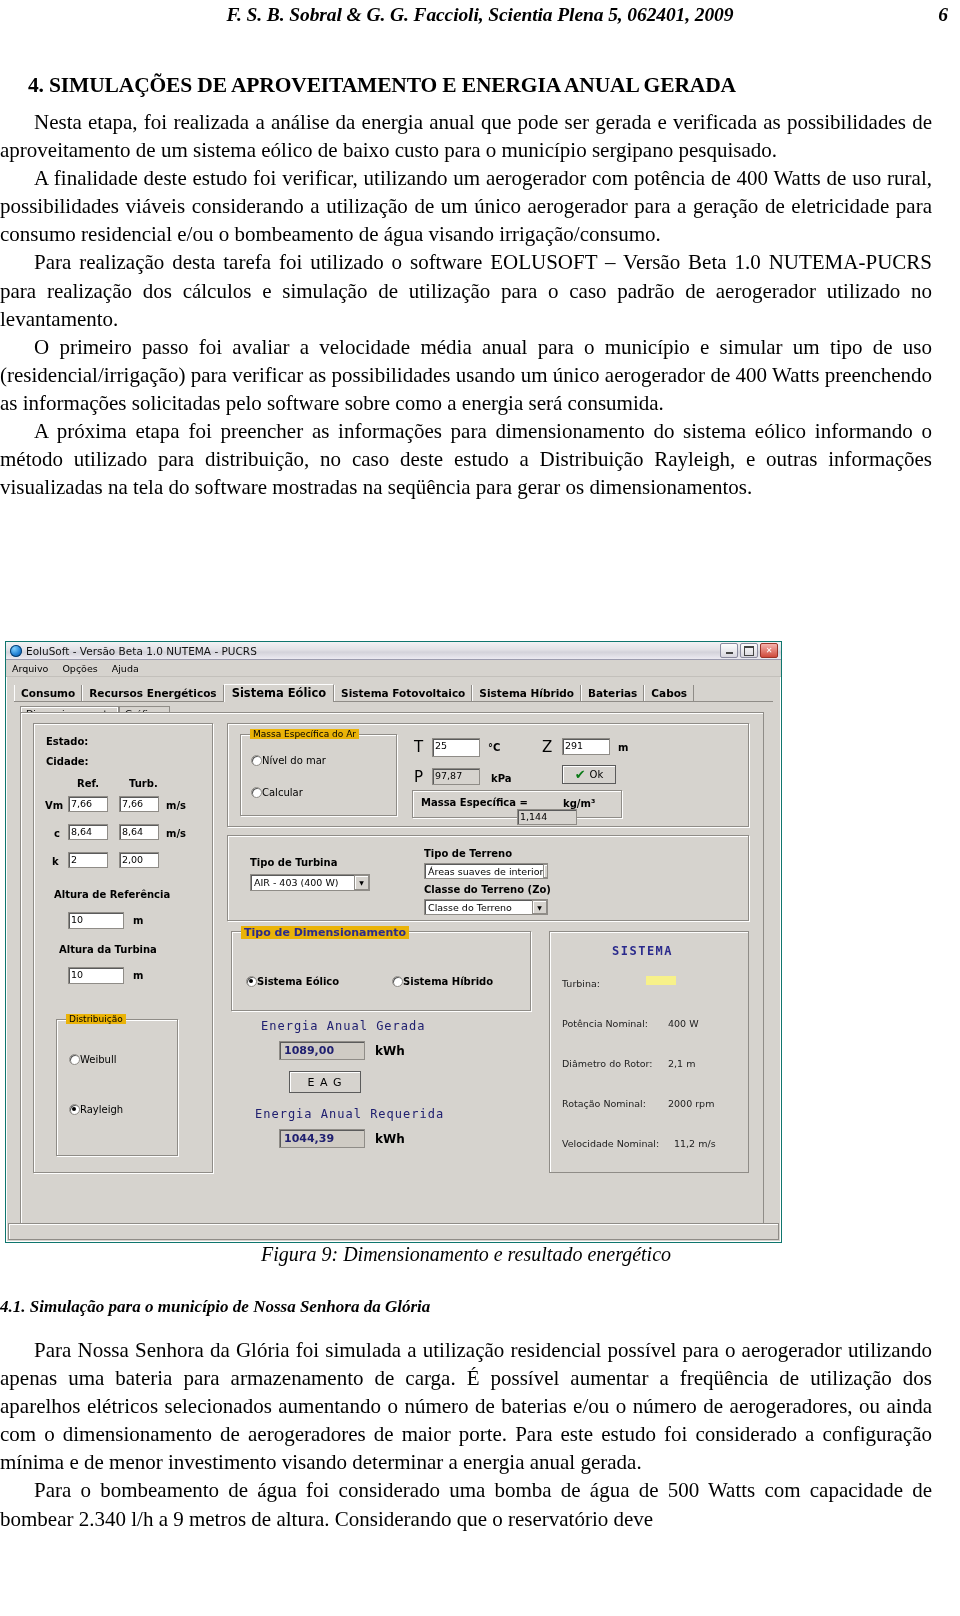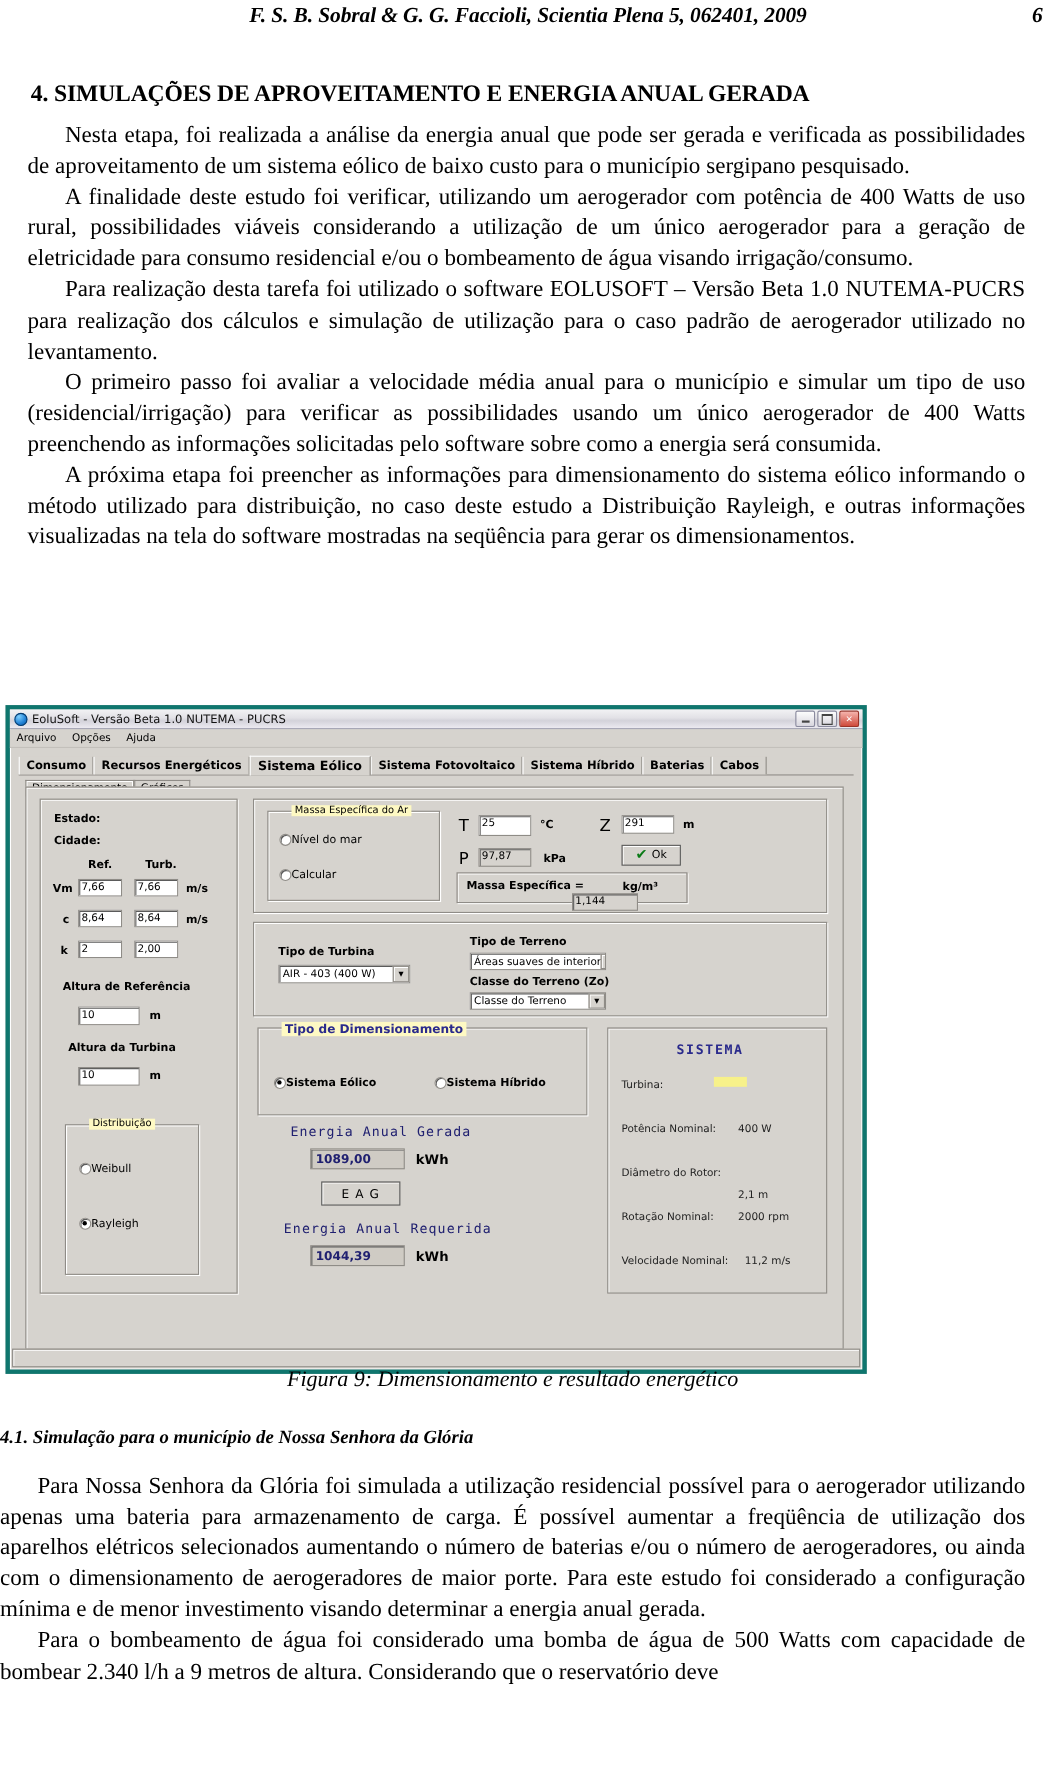--- a/index.html
+++ b/index.html
@@ -33,28 +33,28 @@
     position:absolute;left:28px;top:73px;width:900px;
     font-weight:bold;font-size:21.5px;letter-spacing:-0.15px;
   }
   .bodytext{
     position:absolute;left:0;top:108px;width:932px;
     padding-left:0px;
     font-size:21px;line-height:28.1px;
     text-align:justify;
     text-justify:inter-word;
   }
-  .bodytext p{margin:0;text-indent:34px;padding-left:25px;}
+  .bodytext p{margin:0;text-indent:34px;}
 
   
   .figwrap{
     position:absolute;left:5px;top:641px;
     width:775px;height:600px;
     background:#d6d3ce;
-    border:4px solid #0f766e;
+    border:1px solid #0f766e;
     box-shadow:0 0 0 1px #ffffff inset;
     font-family:"DejaVu Sans", sans-serif;
   }
   .titlebar{
     height:17px;
     background:linear-gradient(to bottom,#f2f2f4 0%,#e2e1e6 45%,#d3d2da 60%,#eceaf1 100%);
     border-bottom:1px solid #9b9bae;
     display:flex;align-items:center;
     padding:0 2px;
   }
@@ -137,21 +137,21 @@
     box-shadow:1px 1px 0 #ffffff inset;
   }
 
   
   .grp{
     position:absolute;border:1px solid #8f8c87;
     box-shadow:1px 1px 0 #ffffff inset, 1px 1px 0 #ffffff;
     background:transparent;
   }
   .grp > .grp-label{
-    position:absolute;top:-6px;left:21px;background:#fef9c3;
+    position:absolute;top:-6px;left:9px;background:#eab308;
     padding:0 3px;font-size:9px;color:#000;white-space:nowrap;
   }
   .lbl{position:absolute;font-size:10px;color:#000;white-space:nowrap;}
   .lbl.b{font-weight:bold;}
   .fld{
     position:absolute;background:#ffffff;
     border:1px solid #8f8c87;
     box-shadow:1px 1px 0 #5b5b5b inset;
     font-size:9.5px;color:#000;
     padding:1px 2px;box-sizing:border-box;
@@ -421,21 +421,21 @@
         <span class="sys-title" style="left:62px;top:12px;">SISTEMA</span>
 
         <span class="sys-row-l" style="left:12px;top:46px;">Turbina:</span>
         <span class="turbina-hl" style="left:96px;top:44px;width:30px;"></span>
         <span class="sys-row-v" style="left:100px;top:46px;"></span>
 
         <span class="sys-row-l" style="left:12px;top:86px;">Potência Nominal:</span>
         <span class="sys-row-v" style="left:118px;top:86px;">400 W</span>
 
         <span class="sys-row-l" style="left:12px;top:126px;">Diâmetro do Rotor:</span>
-        <span class="sys-row-v" style="left:118px;top:126px;margin-top:20px;">2,1 m</span>
+        <span class="sys-row-v" style="left:118px;top:126px;">2,1 m</span>
 
         <span class="sys-row-l" style="left:12px;top:166px;">Rotação Nominal:</span>
         <span class="sys-row-v" style="left:118px;top:166px;">2000 rpm</span>
 
         <span class="sys-row-l" style="left:12px;top:206px;">Velocidade Nominal:</span>
         <span class="sys-row-v" style="left:124px;top:206px;">11,2 m/s</span>
       </div>
 
     </div>
 

